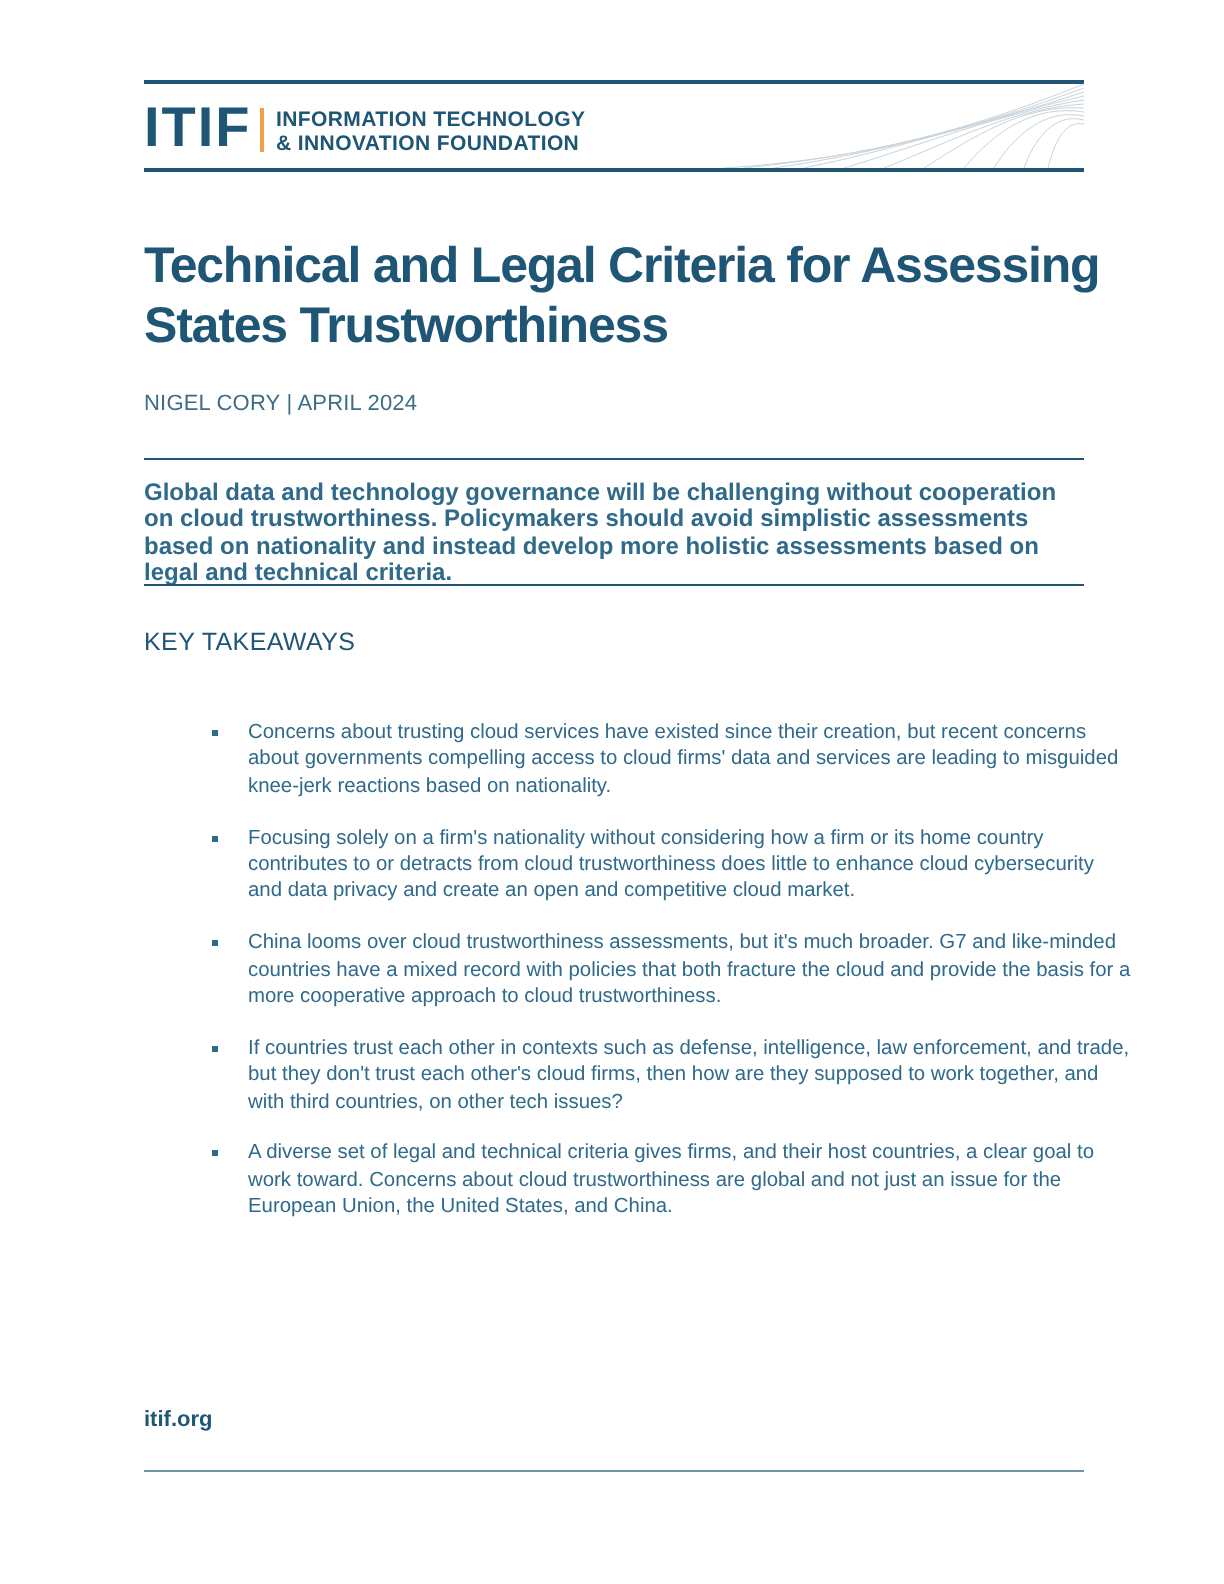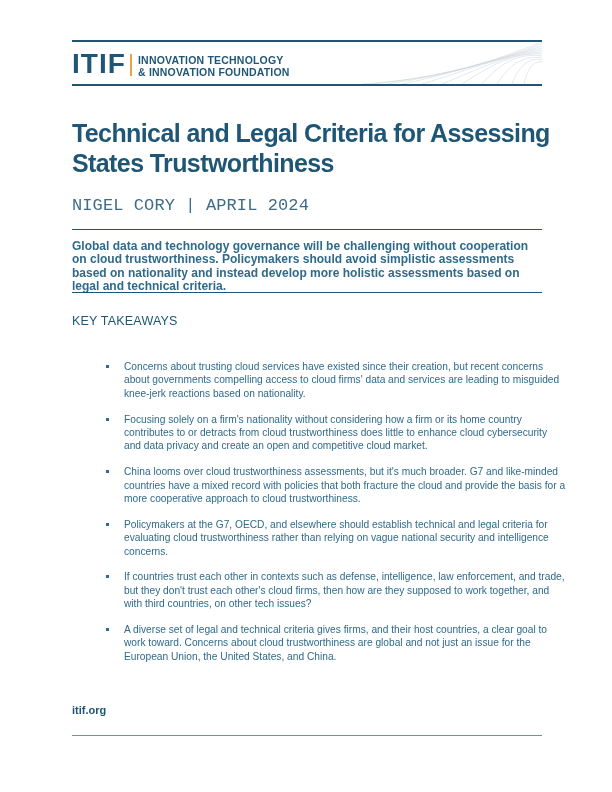--- a/index.html
+++ b/index.html
@@ -5,38 +5,38 @@
   html, body { margin: 0; padding: 0; background: #ffffff; }
   body { width: 612px; height: 792px; position: relative; overflow: hidden; font-family: "Liberation Sans", sans-serif; }
   .rule { position: absolute; left: 72px; width: 470px; height: 1.5px; background: #1f5675; }
   .rule.thin { height: 1px; background: #6f93a8; }
   .header-band { position: absolute; left: 72px; top: 40px; width: 470px; height: 44px; }
   .logo-itif { position: absolute; left: 0; top: 10px; font-family: Liberation Sans, sans-serif; font-weight: bold; font-size: 28px; color: #1f5675; letter-spacing: 1px; line-height: 28px; }
   .logo-bar { position: absolute; left: 58px; top: 14px; width: 2px; height: 22px; background: #f0a045; }
   .logo-name { position: absolute; left: 66px; top: 14px; font-weight: bold; font-size: 10.5px; line-height: 12px; color: #1f5675; letter-spacing: 0.2px; }
   .swoosh { position: absolute; right: 0; top: 0; width: 200px; height: 44px; }
   .title { position: absolute; left: 72px; top: 118px; width: 480px; font-family: "Liberation Sans", sans-serif; font-weight: bold; font-size: 25px; line-height: 30px; color: #1f5675; letter-spacing: -0.6px; }
-  .byline { position: absolute; left: 72px; top: 196px; font-size: 17px; color: #3f6d87; letter-spacing: 0.1px; font-family: Liberation Mono, monospace; }
+  .byline { position: absolute; left: 72px; top: 196px; font-size: 11px; color: #3f6d87; letter-spacing: 0.1px; }
   .summary { position: absolute; left: 72px; top: 240px; width: 470px; font-size: 12px; line-height: 13.4px; color: #2f6a8a; font-weight: bold; }
   .kt-heading { position: absolute; left: 72px; top: 314px; font-weight: normal; font-size: 12.5px; color: #1f5675; letter-spacing: 0.2px; }
   .bullets { position: absolute; left: 88px; top: 344px; width: 462px; margin: 16px; padding: 0; list-style: none; }
   .bullet { position: relative; padding-left: 20px; font-size: 10.2px; line-height: 13.4px; color: #2f6a8a; margin-bottom: 12.4px; }
   .bullet-mark { position: absolute; left: 2px; top: 5px; width: 3px; height: 3px; background: #2f6a8a; }
   .footer-link { position: absolute; left: 72px; top: 704px; font-weight: bold; font-size: 11px; color: #1f5675; text-decoration: none; }
 </style>
 </head>
 <body>
 
 <div class="rule" style="top:40px;"></div>
 
 <div class="header-band">
   <div class="logo-itif">ITIF</div>
   <div class="logo-bar"></div>
   <div class="logo-name">
-    <div>INNOVATION TECHNOLOGY</div>
+    <div>INFORMATION TECHNOLOGY</div>
     <div>&amp; INNOVATION FOUNDATION</div>
   </div>
   <svg class="swoosh" viewBox="0 0 200 44" preserveAspectRatio="none">
     <g fill="none" stroke="#c9d3da" stroke-width="0.5">
       <path d="M20 44 C 80 40, 130 30, 200 2"></path>
       <path d="M30 44 C 90 38, 140 26, 200 4"></path>
       <path d="M45 44 C 100 36, 150 22, 200 6"></path>
       <path d="M60 44 C 110 34, 155 18, 200 8"></path>
       <path d="M80 44 C 120 32, 160 16, 200 10"></path>
       <path d="M100 44 C 135 30, 165 14, 200 12"></path>
@@ -61,19 +61,18 @@
 <div class="rule" style="top:229px; height:1px;"></div>
 <p class="summary" style="margin:0;">Global data and technology governance will be challenging without cooperation on cloud trustworthiness. Policymakers should avoid simplistic assessments based on nationality and instead develop more holistic assessments based on legal and technical criteria.</p>
 <div class="rule" style="top:292px; height:1px;"></div>
 
 <h2 class="kt-heading" style="margin:0;">KEY TAKEAWAYS</h2>
 
 <ul class="bullets">
   <li class="bullet"><span class="bullet-mark"></span><span>Concerns about trusting cloud services have existed since their creation, but recent concerns about governments compelling access to cloud firms' data and services are leading to misguided knee-jerk reactions based on nationality.</span></li>
   <li class="bullet"><span class="bullet-mark"></span><span>Focusing solely on a firm's nationality without considering how a firm or its home country contributes to or detracts from cloud trustworthiness does little to enhance cloud cybersecurity and data privacy and create an open and competitive cloud market.</span></li>
   <li class="bullet"><span class="bullet-mark"></span><span>China looms over cloud trustworthiness assessments, but it's much broader. G7 and like-minded countries have a mixed record with policies that both fracture the cloud and provide the basis for a more cooperative approach to cloud trustworthiness.</span></li>
-  <li class="bullet"><span class="bullet-mark"></span><span>Policymakers at the G7, OECD, and elsewhere should establish technical and legal criteria for evaluating cloud trustworthiness rather than relying on vague national security and intelligence concerns.</span></li>
   <li class="bullet"><span class="bullet-mark"></span><span>If countries trust each other in contexts such as defense, intelligence, law enforcement, and trade, but they don't trust each other's cloud firms, then how are they supposed to work together, and with third countries, on other tech issues?</span></li>
   <li class="bullet"><span class="bullet-mark"></span><span>A diverse set of legal and technical criteria gives firms, and their host countries, a clear goal to work toward. Concerns about cloud trustworthiness are global and not just an issue for the European Union, the United States, and China.</span></li>
 </ul>
 
 <div class="rule thin" style="top:735px;"></div>
 <a class="footer-link">itif.org</a>
 
 </body></html>

